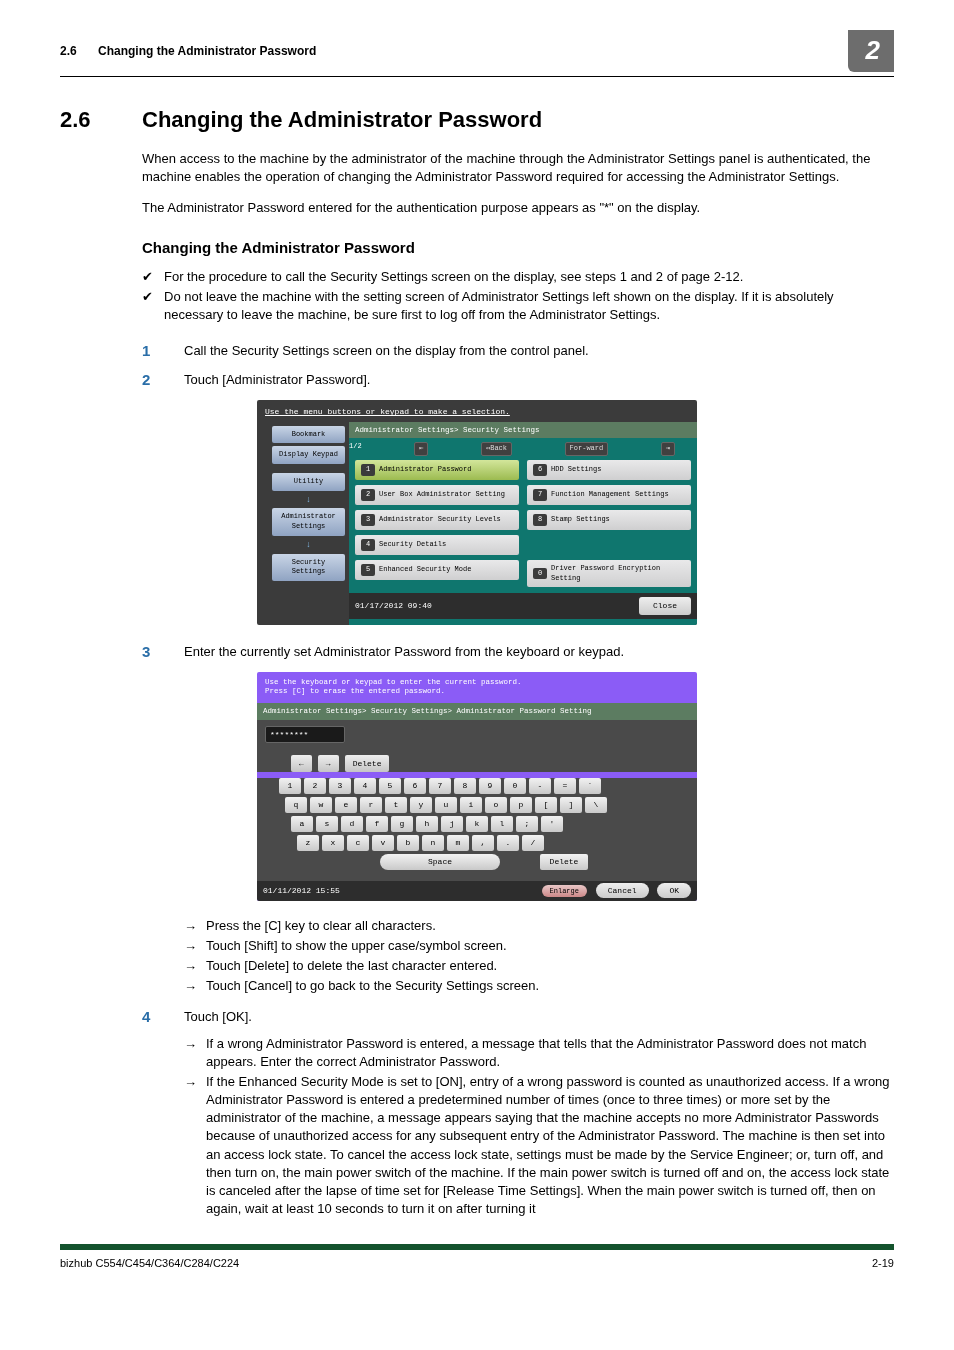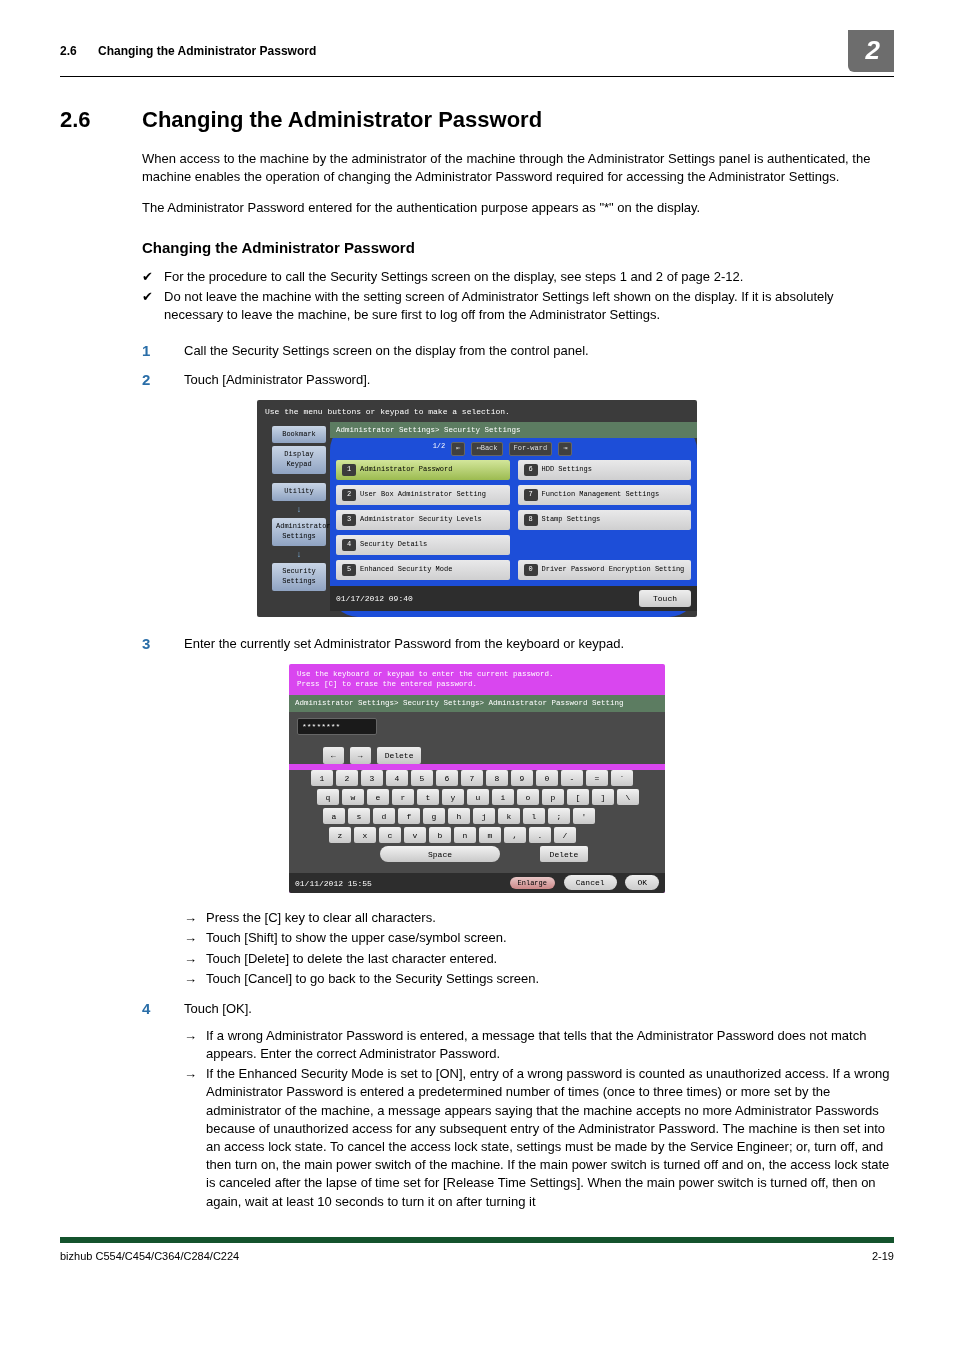--- a/index.html
+++ b/index.html
@@ -100,58 +100,58 @@
     background: #3b3b3b;
     font-family: "Courier New", monospace;
     font-size: 8px;
     color: #fff;
     border-radius: 2px;
     overflow: hidden;
   }
   .ss1-top {
     padding: 6px 8px 4px 8px;
     font-size: 8px;
+    text-decoration: underline;
   }
   .ss1-body {
     display: flex;
   }
   .ss1-side {
-    width: 73px;
+    width: 92px;
     padding: 4px 4px 4px 15px;
   }
   .ss1-side-btn {
     background: #9aa9c6;
     color: #000;
     font-size: 7px;
     padding: 4px 4px;
     margin-bottom: 3px;
     border-radius: 2px;
     text-align: center;
   }
   .ss1-side-btn.gradient {
     background: linear-gradient(#c9d5e6,#8fa3c2);
   }
   .ss1-side-arrow {
     text-align:center; color:#7fb6e2; font-size:9px; margin:2px 0;
   }
   .ss1-main {
     flex: 1;
-    background: #1d4ed8;
+    background: #0f766e;
     padding: 0 0 6px 0;
-    border-radius: 28px;
   }
   .ss1-breadcrumb {
     background: #5c7c61;
     color: #fff;
     padding: 3px 6px;
     font-size: 7.5px;
     margin-bottom: 2px;
   }
   .ss1-pager-row {
-    display:flex; justify-content:center; gap:6px; padding:2px 22px 4px 0;
+    display:flex; justify-content:space-between; gap:6px; padding:2px 22px 4px 0;
     font-size:7px;
   }
   .ss1-pager-btn {
     background:#404040; border:1px solid #666; border-radius:2px; padding:1px 4px; color:#ddd;
   }
   .ss1-grid {
     display:flex; gap:8px; padding:0 6px;
   }
   .ss1-col { flex:1; display:flex; flex-direction:column; gap:5px; }
   .ss1-item {
@@ -165,22 +165,22 @@
   }
   .ss1-item.sel { background: linear-gradient(#d3e69b,#9cbb50); }
   .ss1-bottom {
     display:flex; justify-content:space-between; align-items:center;
     background:#2d2d2d; padding:4px 6px; margin-top:6px;
     font-size:8px;
   }
   .ss1-close { background:linear-gradient(#eee,#ccc); color:#000; border-radius:3px; padding:3px 14px; }
   
   .ss2 {
-    width: 376px;
-    background:#d946ef;
+    width: 440px;
+    background:#8b5cf6;
     font-family:"Courier New",monospace;
     font-size:8px; color:#fff; border-radius:2px; overflow:hidden;
   }
   .ss2-top { padding:6px 8px; font-size:7.5px; line-height:1.3; }
   .ss2-bc { background:#5c7c61; padding:3px 6px; font-size:7.5px; }
   .ss2-input-area { background:#4a4a4a; padding:6px 8px 0 8px; }
   .ss2-input {
     background:#1a1a1a; border:1px solid #666; border-radius:2px;
     width:80px; color:#fff; padding:2px 4px; font-size:8px; margin-bottom:12px;
   }
@@ -310,21 +310,21 @@
                 </div>
               <div style="height:20px"></div>
               <div class="ss1-item">
                   <span class="num">0</span>
                   <span>Driver Password Encryption Setting</span>
                 </div>
             </div>
           </div>
           <div class="ss1-bottom">
             <span>01/17/2012   09:40</span>
-            <span class="ss1-close">Touch</span>
+            <span class="ss1-close">Close</span>
           </div>
         </div>
       </div>
     </div>
   </div>
 
   <div class="indent-block">
     <div class="step-row">
       <div class="step-num">3</div>
       <div class="step-text">Enter the currently set Administrator Password from the keyboard or keypad.</div>

